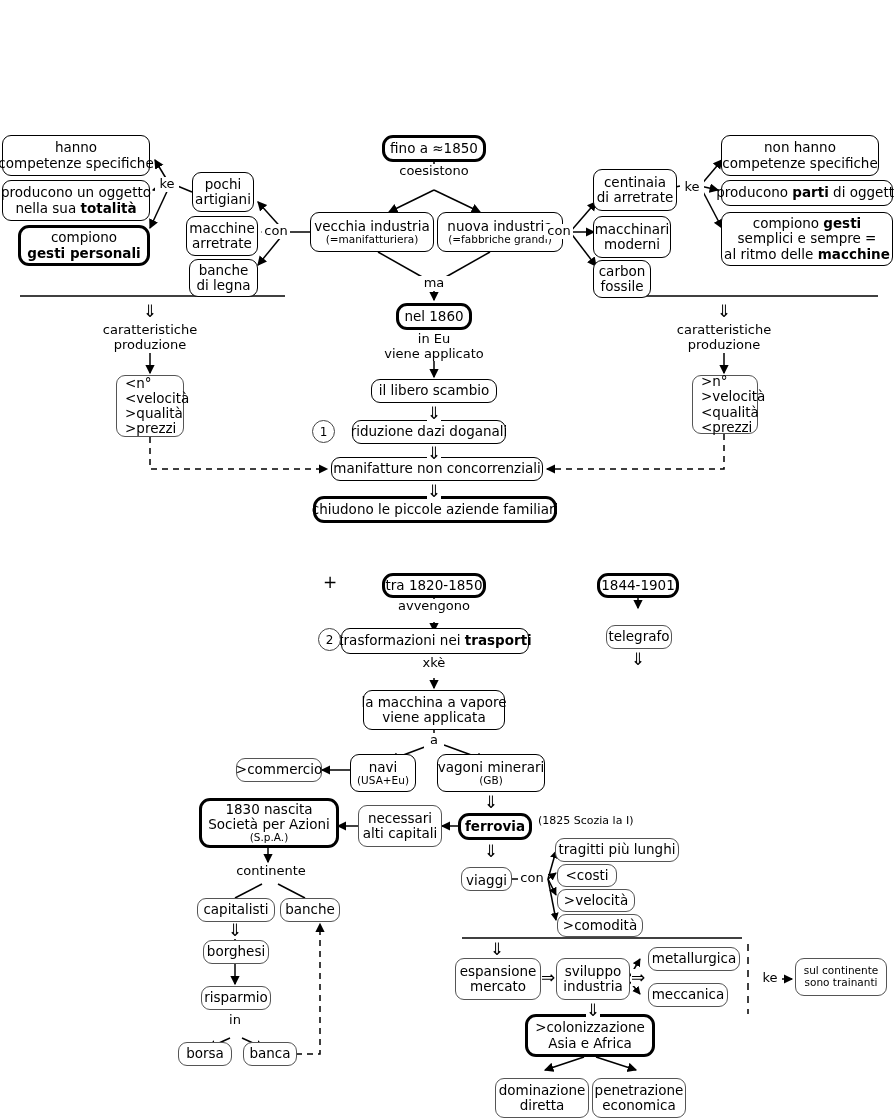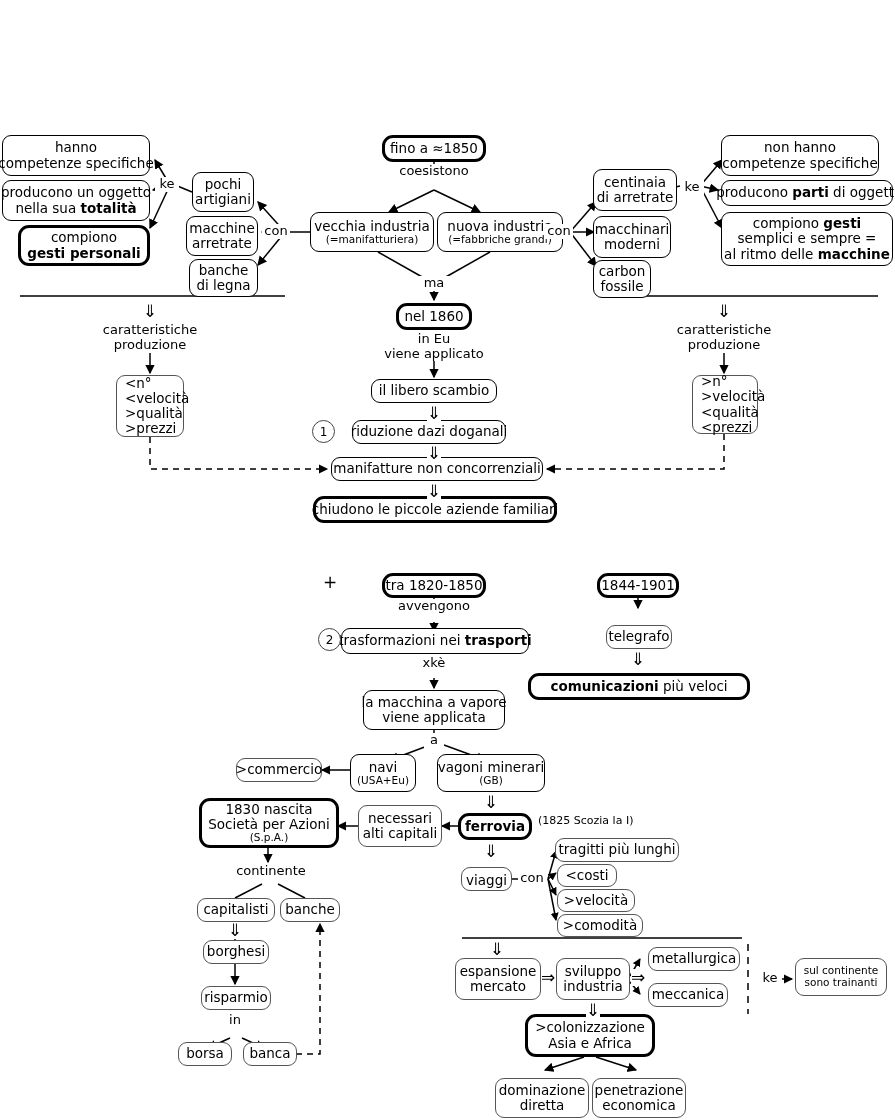--- a/index.html
+++ b/index.html
@@ -408,17 +408,14 @@
   <span class="ln">economica</span>
 </div>
 
 <div class="node thick" style="left:597px;top:573px;width:82px;height:25px;">
   <span class="ln">1844-1901</span>
 </div>
 <div class="node grey" style="left:606px;top:625px;width:66px;height:24px;">
   <span class="ln">telegrafo</span>
 </div>
 <div class="dblarrow" style="left:631px;top:651px;">⇓</div>
-<div class="node thick" style="left:528px;top:673px;width:222px;height:27px;">
-  <span class="ln"><span class="b">comunicazioni</span><span> più veloci</span></span>
-</div>
 
 </div>
 
 </body></html>

